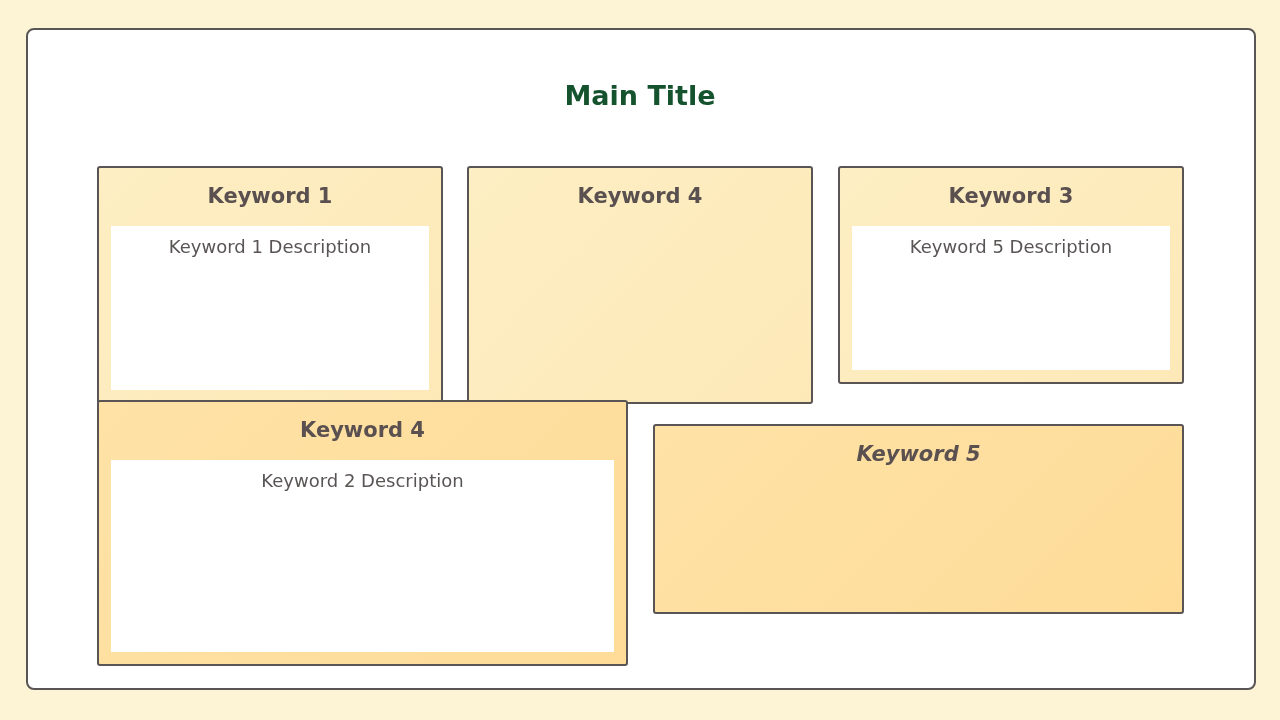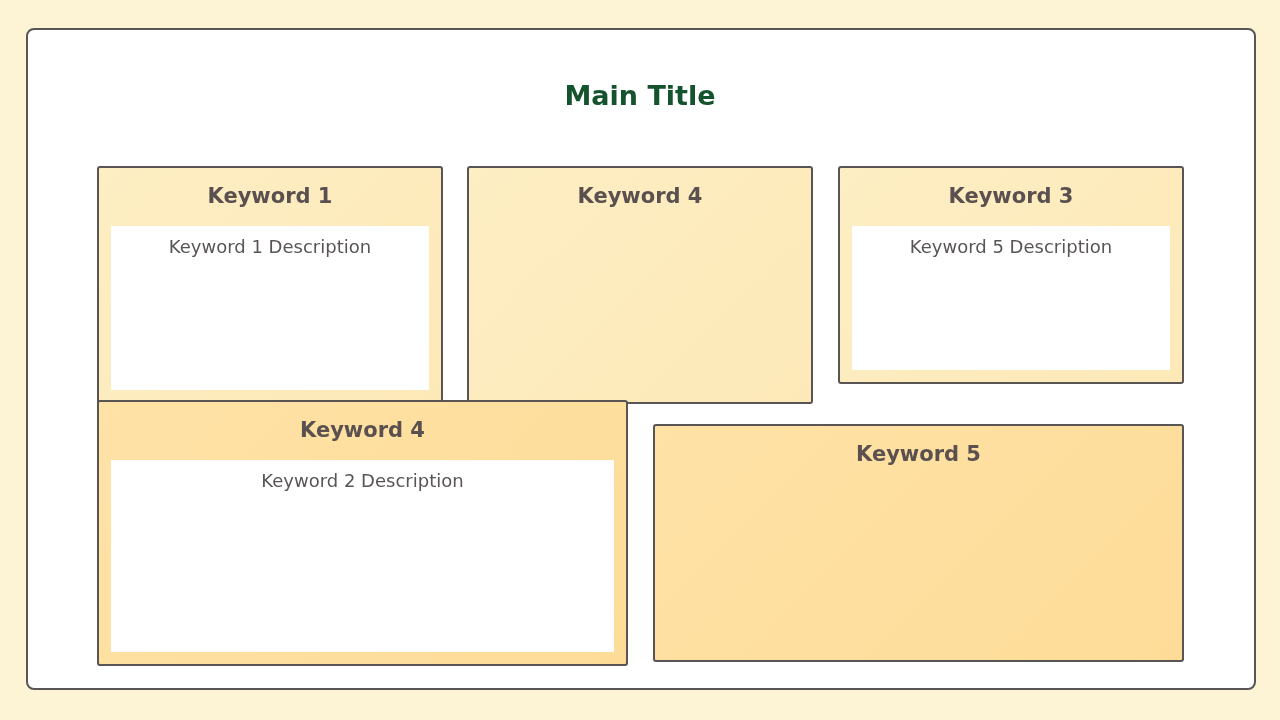--- a/index.html
+++ b/index.html
@@ -62,15 +62,15 @@
   </div>
 </div>
 
 <div class="card row2" style="left:97px; top:400px; width:531px; height:266px;">
   <div class="card-title">Keyword 4</div>
   <div class="card-body">
     <div class="card-desc">Keyword 2 Description</div>
   </div>
 </div>
 
-<div class="card row2" style="left:653px; top:424px; width:531px; height:238px;">
+<div class="card row2" style="left:653px; top:424px; width:531px; height:190px;font-style:italic;">
   <div class="card-title">Keyword 5</div>
 </div>
 
 </body></html>

